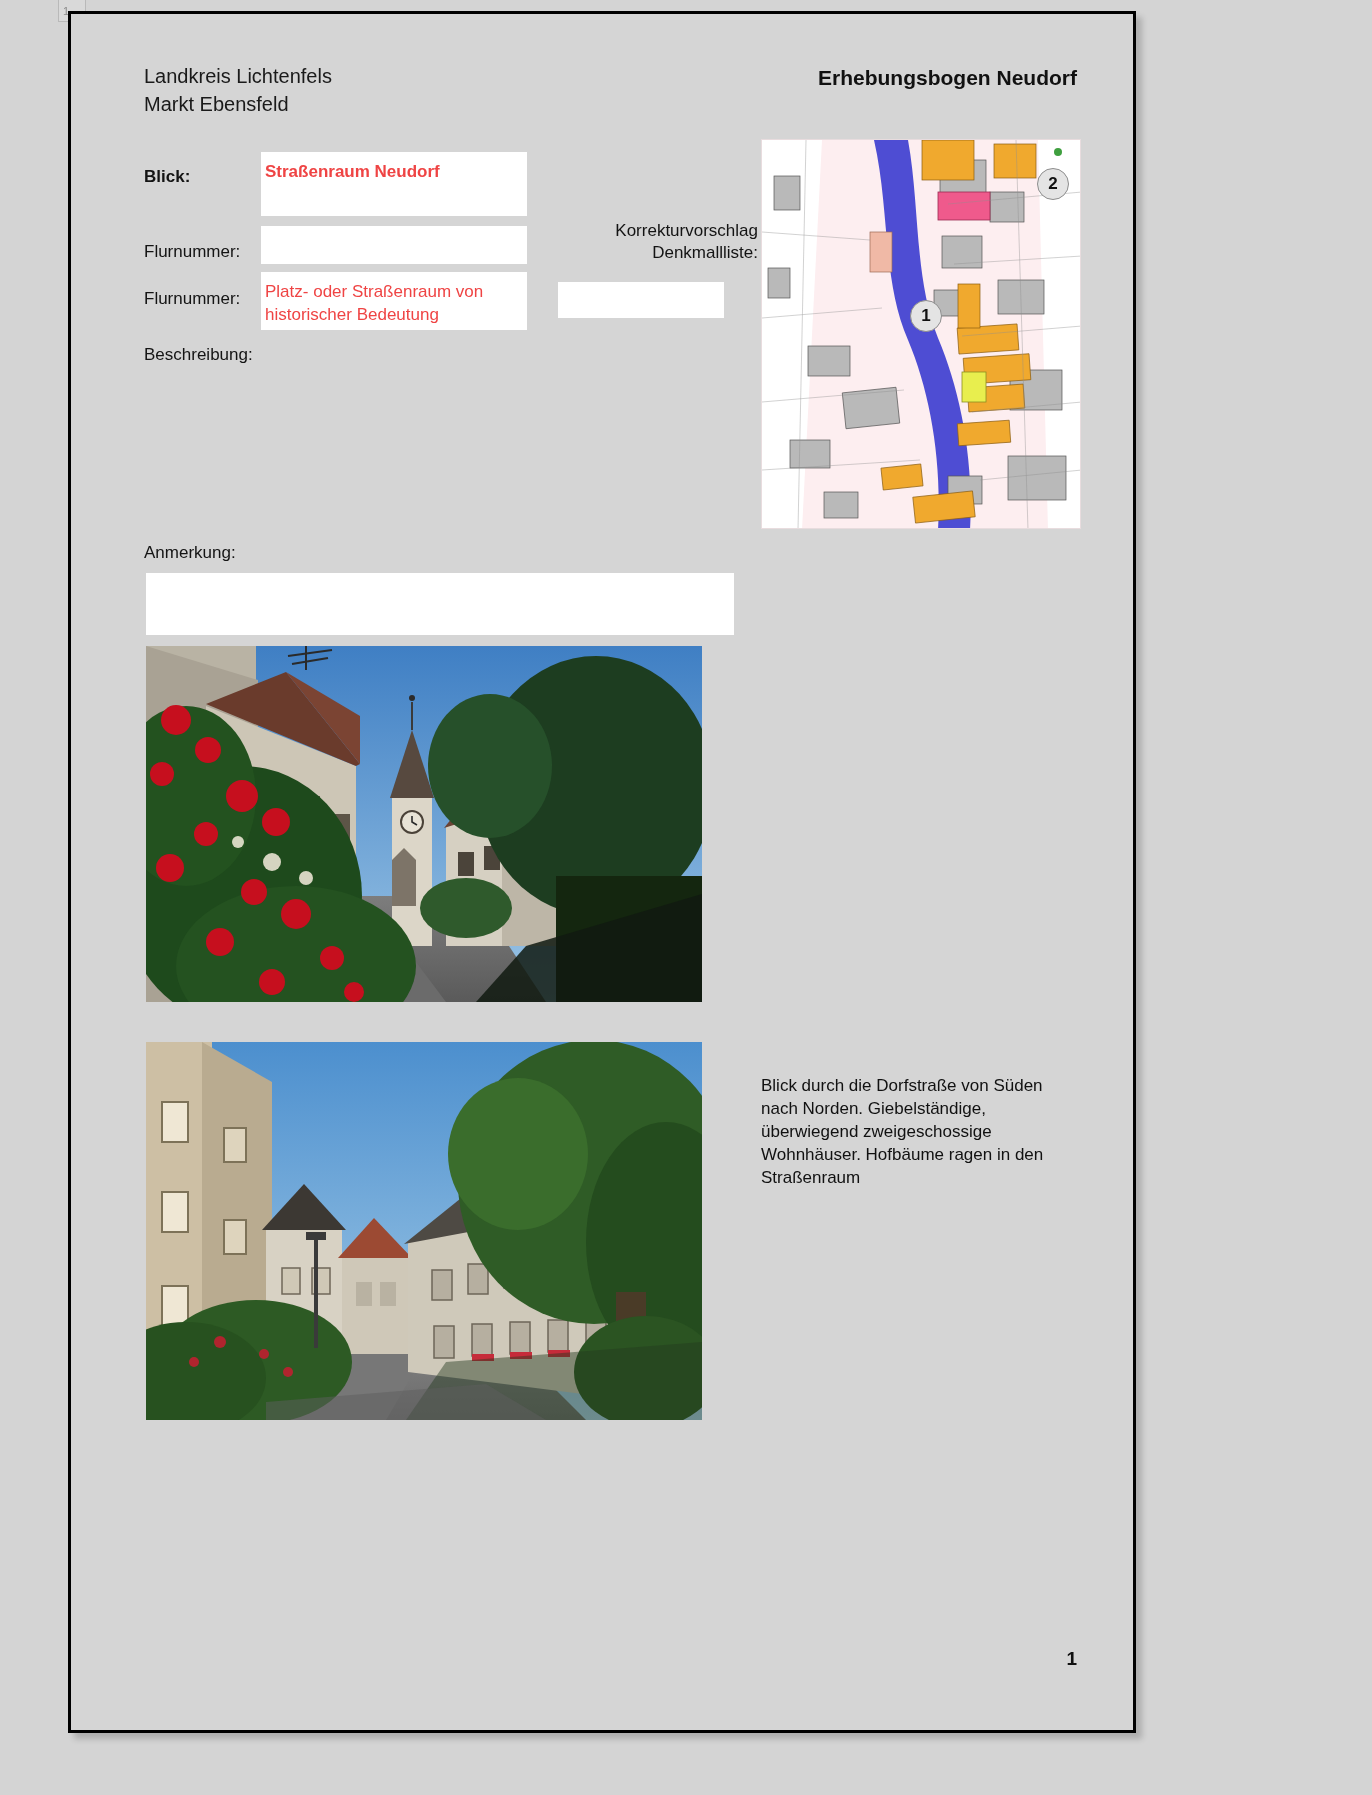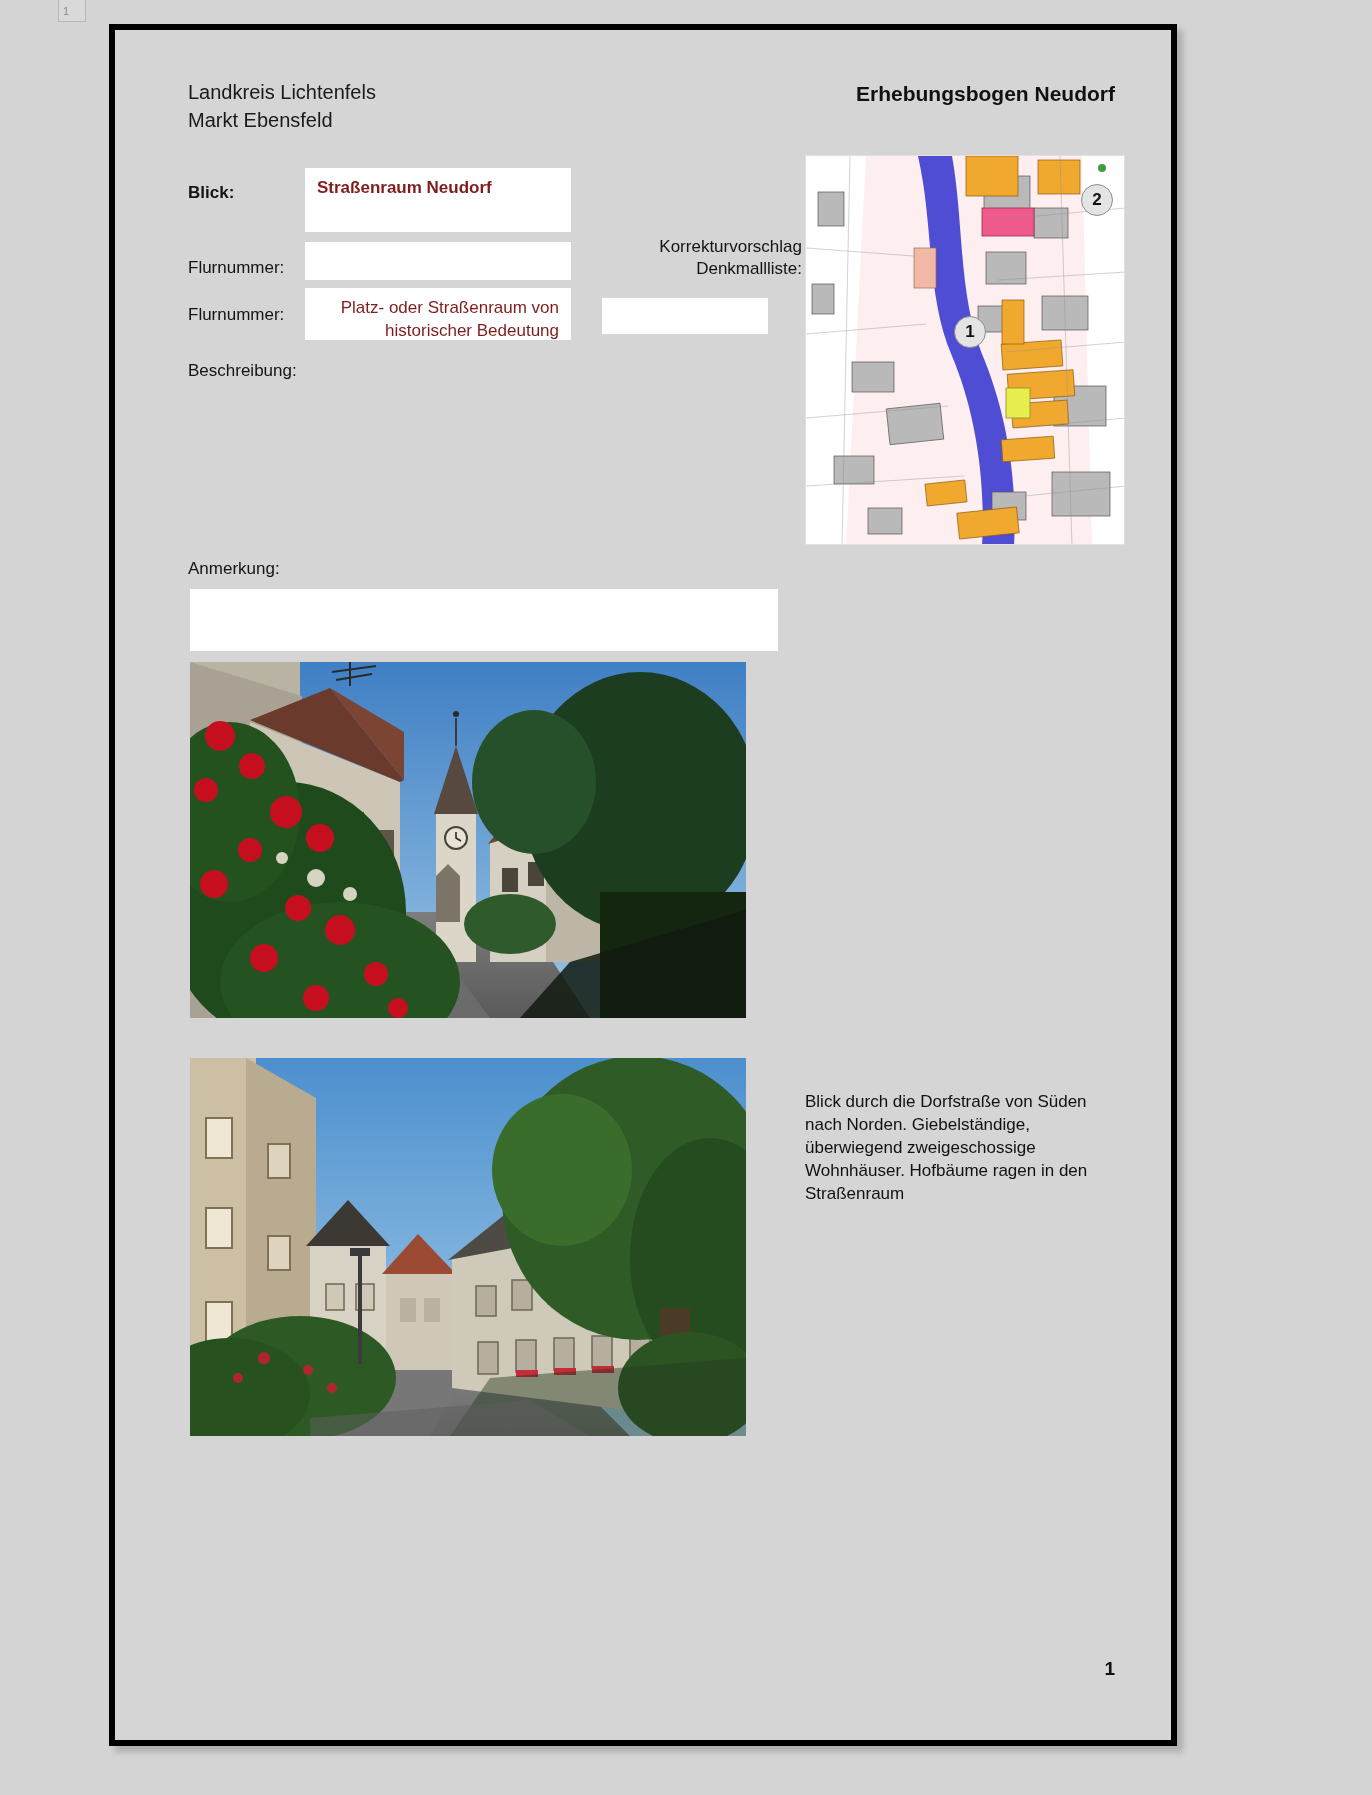--- a/index.html
+++ b/index.html
@@ -28,28 +28,27 @@
     color: #8a8a8a;
     font-size: 11px;
     line-height: 22px;
     padding-left: 4px;
     box-sizing: border-box;
   }
 
   .page {
     position: absolute;
     left: 68px;
-    top: 24px;
+    top: 11px;
     width: 1068px;
     height: 1722px;
     background: #d5d5d5;
-    border: 6px solid #000000;
+    border: 3px solid #000000;
     box-shadow: 6px 6px 6px rgba(0,0,0,0.18);
     box-sizing: border-box;
-    margin-left: 41px;
   }
 
   .head-left {
     position: absolute;
     left: 73px;
     top: 48px;
     font-size: 20px;
     color: #1a1a1a;
     line-height: 28px;
   }
@@ -68,22 +67,22 @@
     color: #141414;
     line-height: 22px;
   }
   .lbl.bold { font-weight: bold; }
 
   .field {
     position: absolute;
     background: #ffffff;
     box-sizing: border-box;
     font-size: 17px;
-    color: #7f1d1d;
-    padding: 8px 12px;
+    color: #ef4444;
+    padding: 8px 4px;
     line-height: 23px;
     overflow: hidden;
   }
   .field.bold { font-weight: bold; }
 
   
   .map {
     position: absolute;
     left: 690px;
     top: 125px;
@@ -159,21 +158,21 @@
 
   <div class="head-right">Erhebungsbogen Neudorf</div>
 
   <div class="lbl bold" style="left:73px; top:152px;">Blick:</div>
   <div class="field bold" style="left:190px; top:138px; width:266px; height:64px;">Straßenraum Neudorf</div>
 
   <div class="lbl" style="left:73px; top:227px;">Flurnummer:</div>
   <div class="field" style="left:190px; top:212px; width:266px; height:38px;"></div>
 
   <div class="lbl" style="left:73px; top:274px;">Flurnummer:</div>
-  <div class="field" style="left:190px; top:258px; width:266px; height:52px;text-align:right;">Platz- oder Straßenraum von historischer Bedeutung</div>
+  <div class="field" style="left:190px; top:258px; width:266px; height:58px;">Platz- oder Straßenraum von historischer Bedeutung</div>
 
   <div class="lbl" style="left:487px; top:206px; width:200px;text-align:right;">Korrekturvorschlag Denkmallliste:</div>
   <div class="field" style="left:487px; top:268px; width:166px; height:36px;"></div>
 
   <div class="lbl" style="left:73px; top:330px;">Beschreibung:</div>
 
   <div class="lbl" style="left:73px; top:528px;">Anmerkung:</div>
   <div class="field" style="left:75px; top:559px; width:588px; height:62px;"></div>
 
   <div class="map">

